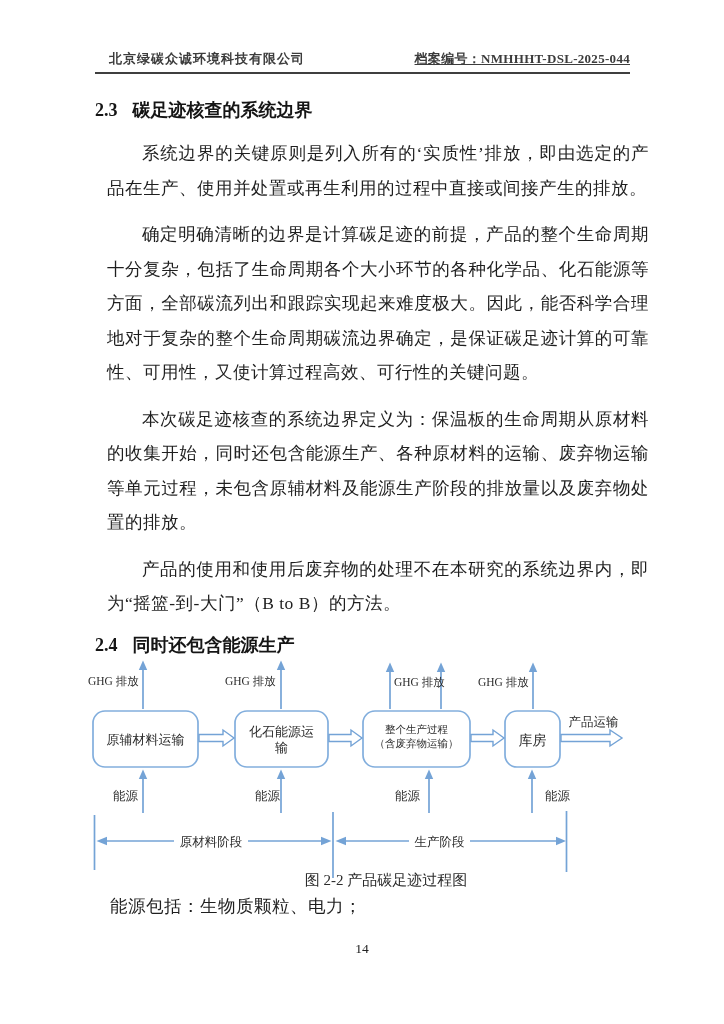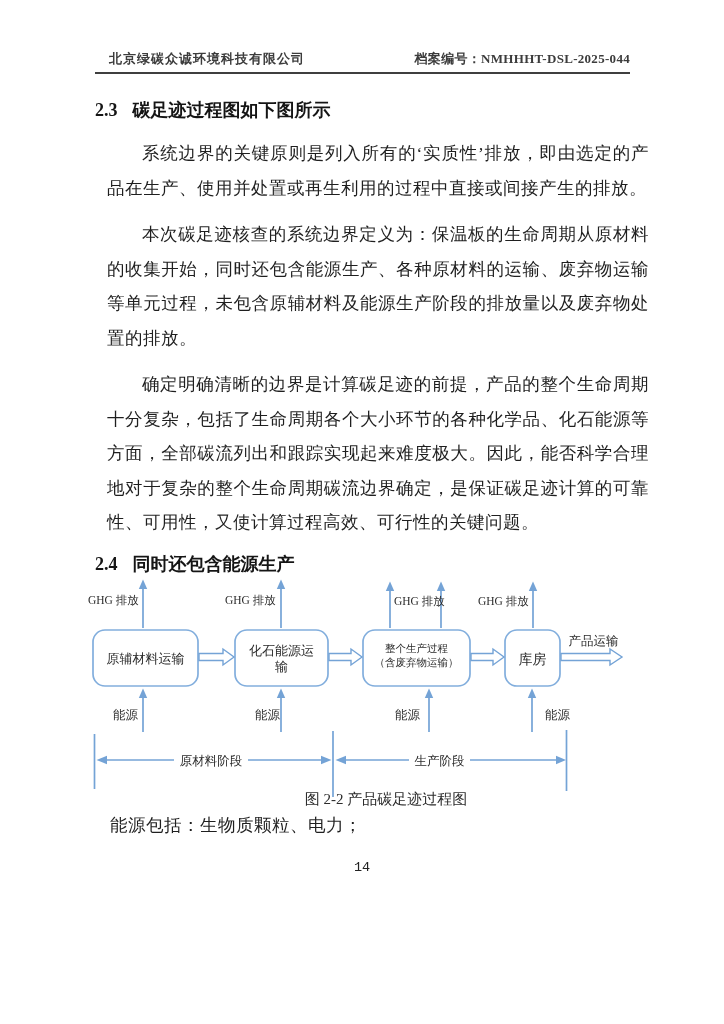--- a/index.html
+++ b/index.html
@@ -12,21 +12,21 @@
     color:#1f1f1f;
     overflow:hidden;
   }
   
   .hdr {
     display:flex; justify-content:space-between; align-items:flex-end;
     padding:50px 94px 0 95px;
     font-size:13px; font-weight:bold; color:#3c3c3c;
   }
   .hdr .company { margin-left:14px; letter-spacing:1px; }
-  .hdr .docid { letter-spacing:0.3px; }
+  .hdr .docid { letter-spacing:0.3px;text-decoration:underline; }
   .hdr-rule { margin:4px 94px 0 95px; border-top:2px solid #3f3f3f; height:0; }
 
   
   .content { padding:0 63px 0 95px; }
   h2.sec {
     display:flex; gap:15px; align-items:baseline;
     margin:25px 0 0 0;
     font-size:18px; line-height:23px; font-weight:bold; color:#151515;
   }
   p.body {
@@ -50,41 +50,42 @@
   .lbl-m { font-size:12.5px; }
   .box-t { font-size:13px; }
   .box-t3{ font-size:10.5px; }
   .box-t4{ font-size:14px; }
   .cap   { font-size:15px; fill:#111; }
 
   .energy-note {
     margin:4px 94px 16px 110px;
     font-size:17.5px; line-height:26px; letter-spacing:0.5px;
   }
-  .page-num { margin-top:22px; text-align:center; font-size:13.5px; color:#222;font-family:Liberation Mono, monospace; }
+  .page-num { margin-top:22px; text-align:center; font-size:13.5px; color:#222; }
 </style>
 </head>
 <body>
 
 <div class="page">
 
   <div class="hdr">
     <span class="company">北京绿碳众诚环境科技有限公司</span>
     <span class="docid"><span>档案编号：</span><span>NMHHHT-DSL-2025-044</span></span>
   </div>
   <div class="hdr-rule"></div>
 
   <div class="content">
     <h2 class="sec">
       <span>2.3</span>
-      <span>碳足迹过程图如下图所示</span>
+      <span>碳足迹核查的系统边界</span>
     </h2>
     <p class="body first">系统边界的关键原则是列入所有的‘实质性’排放，即由选定的产品在生产、使用并处置或再生利用的过程中直接或间接产生的排放。</p>
+    <p class="body">确定明确清晰的边界是计算碳足迹的前提，产品的整个生命周期十分复杂，包括了生命周期各个大小环节的各种化学品、化石能源等方面，全部碳流列出和跟踪实现起来难度极大。因此，能否科学合理地对于复杂的整个生命周期碳流边界确定，是保证碳足迹计算的可靠性、可用性，又使计算过程高效、可行性的关键问题。</p>
     <p class="body">本次碳足迹核查的系统边界定义为：保温板的生命周期从原材料的收集开始，同时还包含能源生产、各种原材料的运输、废弃物运输等单元过程，未包含原辅材料及能源生产阶段的排放量以及废弃物处置的排放。</p>
-    <p class="body">确定明确清晰的边界是计算碳足迹的前提，产品的整个生命周期十分复杂，包括了生命周期各个大小环节的各种化学品、化石能源等方面，全部碳流列出和跟踪实现起来难度极大。因此，能否科学合理地对于复杂的整个生命周期碳流边界确定，是保证碳足迹计算的可靠性、可用性，又使计算过程高效、可行性的关键问题。</p>
+    <p class="body">产品的使用和使用后废弃物的处理不在本研究的系统边界内，即为“摇篮-到-大门”（B to B）的方法。</p>
 
     <h2 class="sec second">
       <span>2.4</span>
       <span>同时还包含能源生产</span>
     </h2>
   </div>
 
   <svg class="flow" viewBox="0 668 724 232">
 
     <g>

